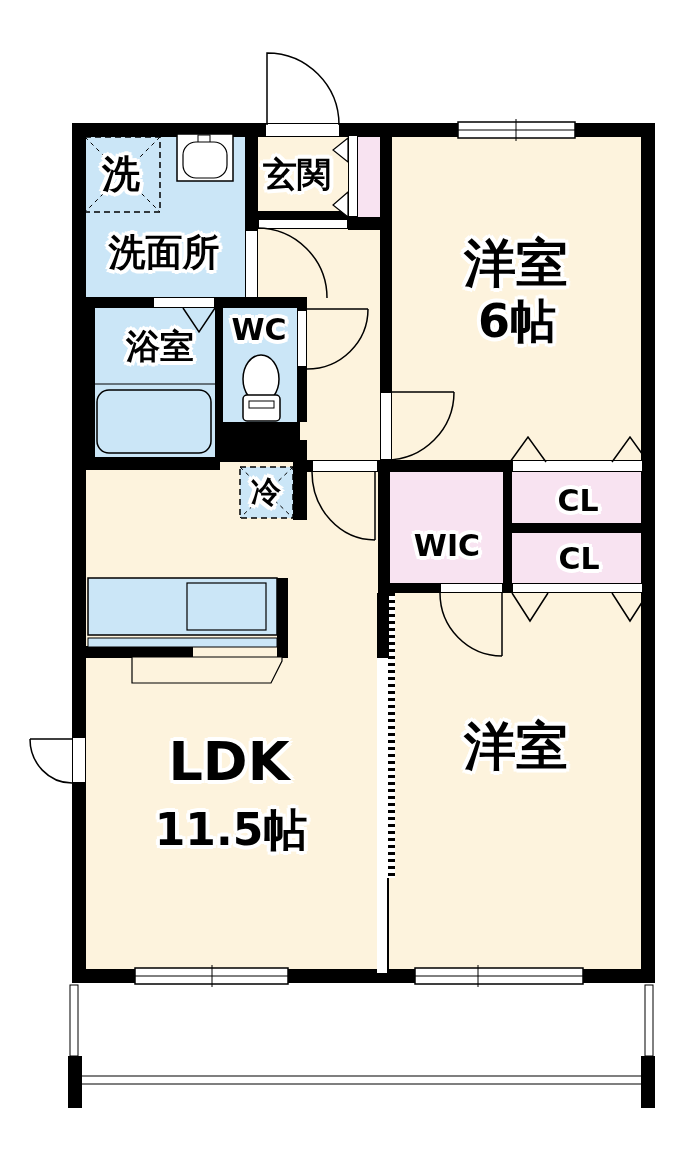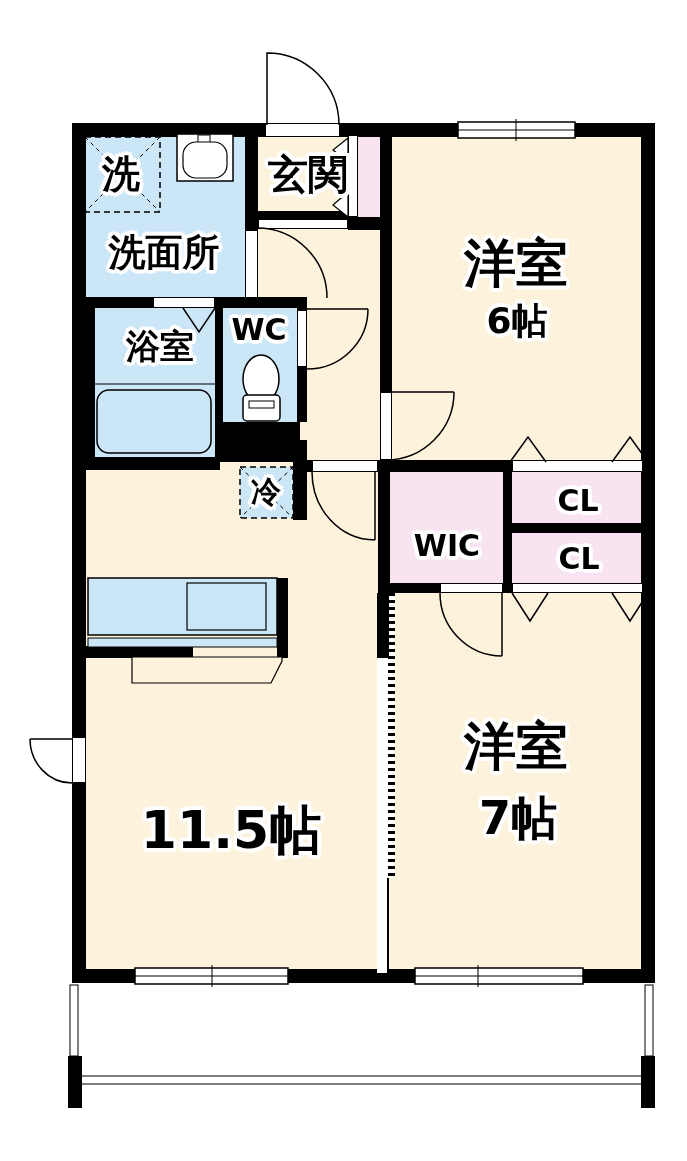--- a/index.html
+++ b/index.html
@@ -148,28 +148,28 @@
     </g>
     <g>
       <rect x="70" y="985" width="8" height="71" fill="#fff" stroke="#000" stroke-width="1"></rect>
       <rect x="645" y="985" width="8" height="71" fill="#fff" stroke="#000" stroke-width="1"></rect>
       <path d="M80,1076 L643,1076 M80,1084 L643,1084" fill="none" stroke="#000" stroke-width="1.2"></path>
       <rect x="68" y="1056" width="14" height="52" fill="#000"></rect>
       <rect x="641" y="1056" width="14" height="52" fill="#000"></rect>
     </g>
   </svg>
 
-  <div class="lbl" style="left:308px;top:174px;font-size:40px">玄関</div>
+  <div class="lbl" style="left:297px;top:174px;font-size:34px">玄関</div>
   <div class="lbl" style="left:121px;top:174px;font-size:38px">洗</div>
   <div class="lbl" style="left:164px;top:252px;font-size:37px">洗面所</div>
   <div class="lbl" style="left:160px;top:346px;font-size:34px">浴室</div>
   <div class="lbl" style="left:259px;top:330px;font-size:30px">WC</div>
   <div class="lbl" style="left:266px;top:492px;font-size:30px">冷</div>
   <div class="lbl" style="left:447px;top:546px;font-size:30px">WIC</div>
   <div class="lbl" style="left:578px;top:501px;font-size:30px">CL</div>
   <div class="lbl" style="left:579px;top:559px;font-size:30px">CL</div>
   <div class="lbl" style="left:516px;top:263px;font-size:52px">洋室</div>
-  <div class="lbl" style="left:517px;top:321px;font-size:36px">6帖</div>
+  <div class="lbl" style="left:517px;top:321px;font-size:46px">6帖</div>
   <div class="lbl" style="left:516px;top:746px;font-size:52px">洋室</div>
-  <div class="lbl" style="left:518px;top:818px;font-size:46px">7帖</div>
-  <div class="lbl" style="left:231px;top:830px;font-size:52px">11.5帖</div>
+  <div class="lbl" style="left:229px;top:762px;font-size:54px">LDK</div>
+  <div class="lbl" style="left:231px;top:830px;font-size:44px">11.5帖</div>
 
 </div>
 
 </body></html>

